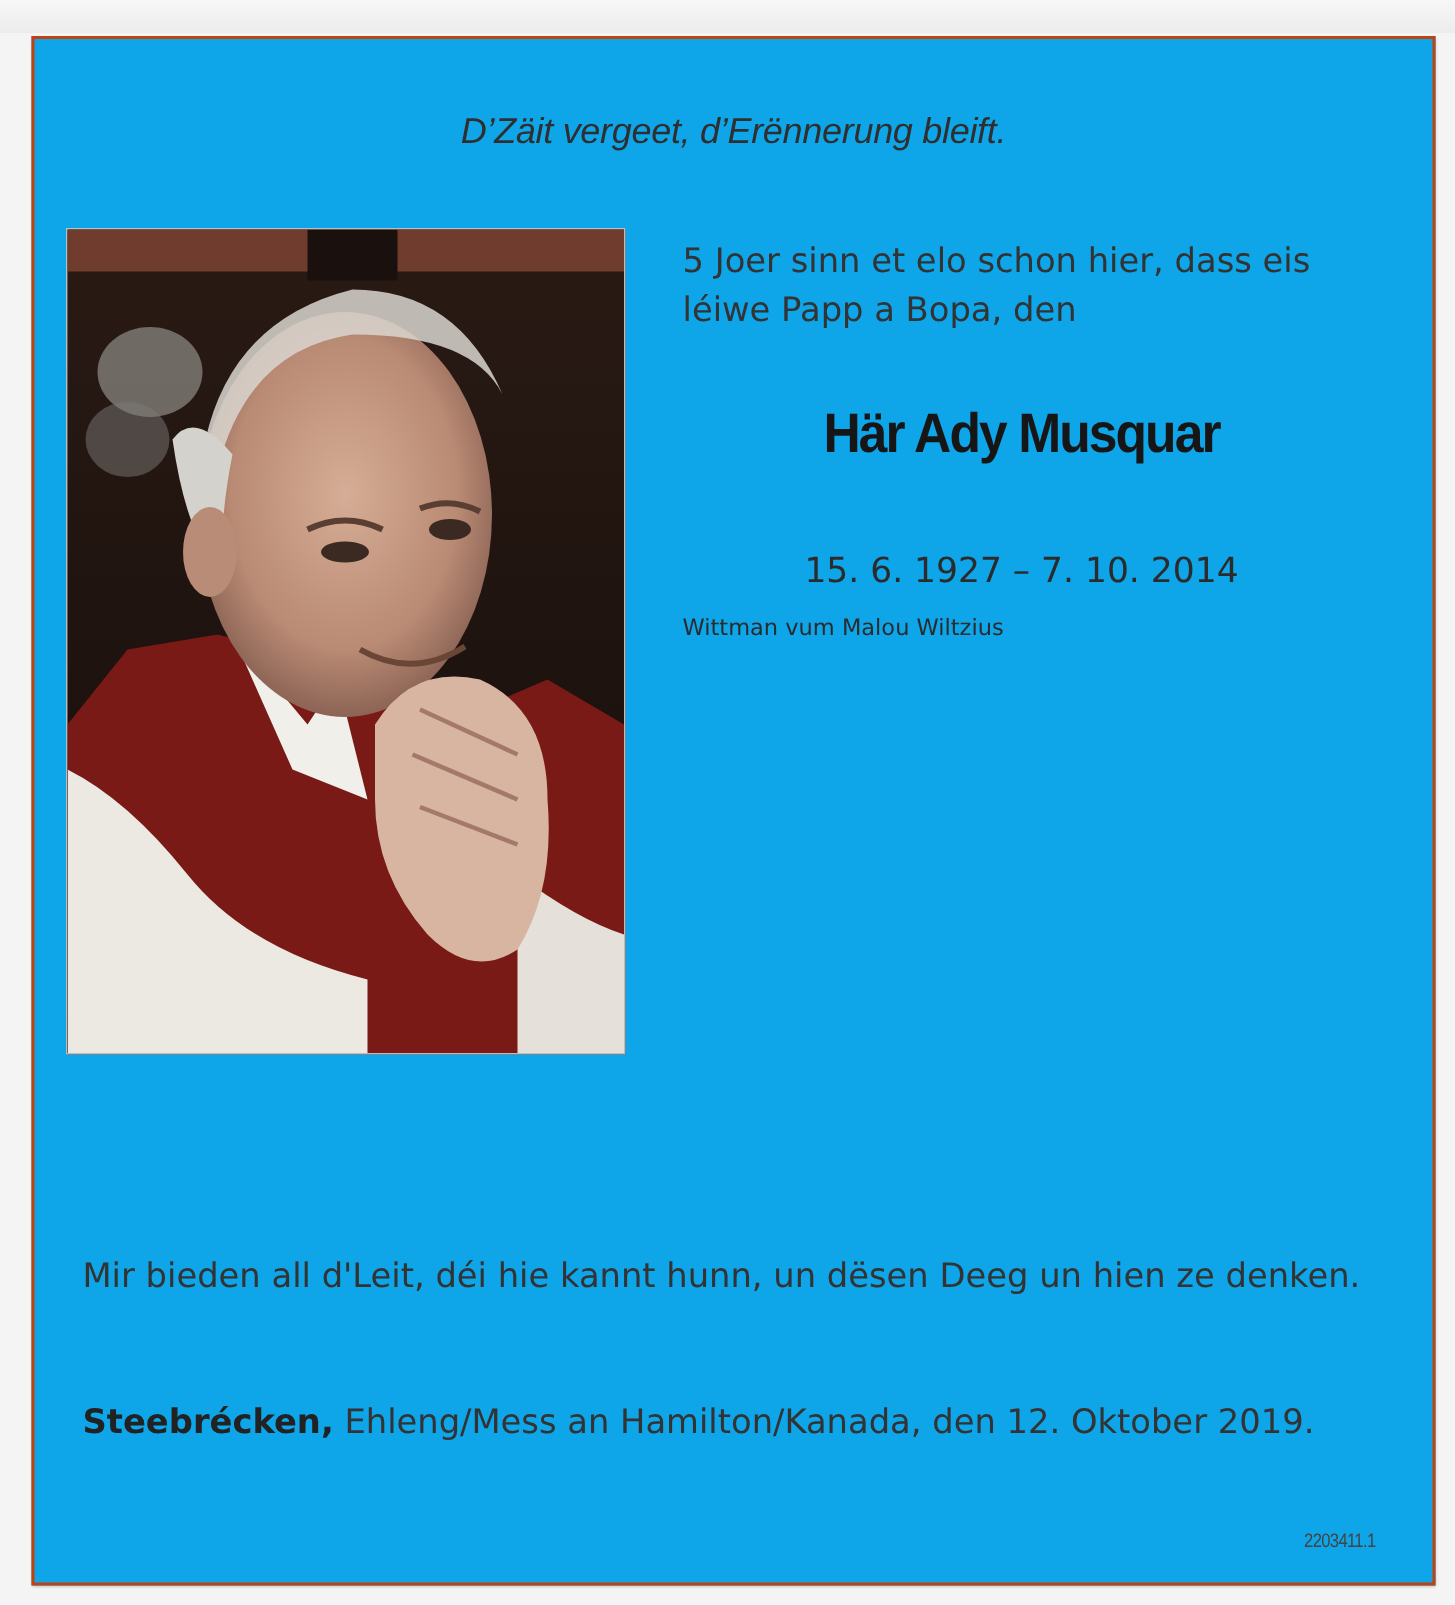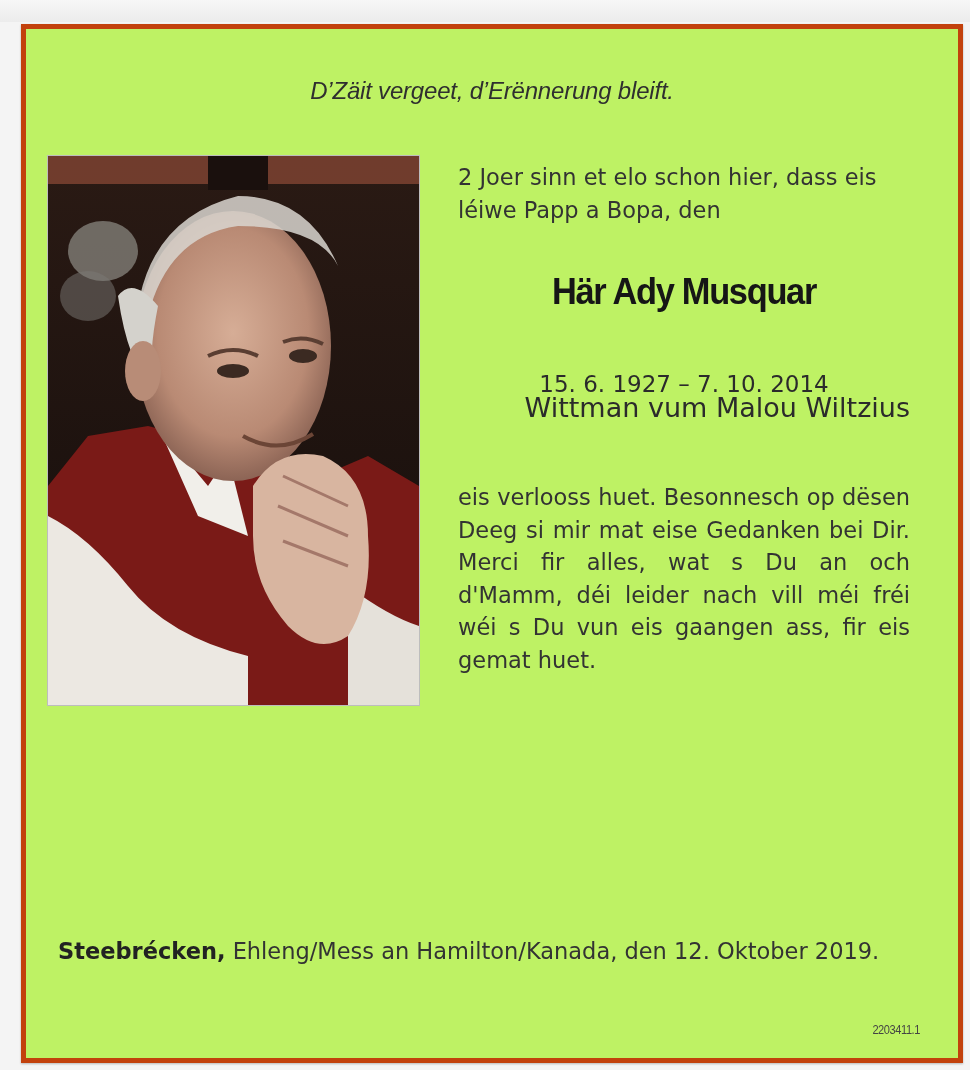--- a/index.html
+++ b/index.html
@@ -10,22 +10,22 @@
     font-family: "DejaVu Sans", sans-serif;
     color: #2e2e2e;
   }
   .topbar {
     position: absolute; left: 0; top: 0; width: 970px; height: 22px;
     background: linear-gradient(#f7f7f7, #ececec);
   }
   .card {
     position: absolute; left: 21px; top: 24px;
     width: 932px; height: 1029px;
-    background: #bef264;
-    border: 5px solid #c2410c;
+    background: #0ea5e9;
+    border: 2px solid #c2410c;
     box-shadow: 0 1px 2px rgba(0,0,0,0.25);
     text-decoration: underline;
   }
   .abs { position: absolute; }
   .motto {
     left: 0; top: 48px; width: 932px; text-align: center;
     font-family: "Liberation Sans", sans-serif;
     font-style: italic; font-size: 24px; color: #2f2f2f;
     letter-spacing: -0.2px;
   }
@@ -41,21 +41,21 @@
   .intro { top: 132px; }
   .name {
     top: 242px; left: 432px; width: 452px; text-align: center;
     font-family: "Liberation Sans", sans-serif; font-weight: bold;
     font-size: 37px; color: #161616; letter-spacing: -1.4px;
     transform: scaleX(0.93);
   }
   .dates {
     top: 330px; text-align: center; font-size: 23px; color: #2b2b2b; margin-top: 12px;
   }
-  .widow { top: 363px; text-align: right; font-size: 27px; color: #2b2b2b; }
+  .widow { top: 383px; text-align: left; font-size: 15px; color: #2b2b2b; }
   .body1 { top: 452px; text-align: justify; text-align-last: left; }
   .body2 { top: 718px; }
   .full { left: 32px; width: 858px; }
   .request { top: 809px; text-align: justify; text-align-last: left; }
   .signoff { top: 906px; text-align: justify; text-align-last: left; }
   .signoff b { font-weight: bold; color: #222; }
   .ref {
     right: 38px; top: 993px; font-family: "Liberation Sans", sans-serif;
     font-size: 13px; color: #444; transform: scaleX(0.85); transform-origin: right;
     letter-spacing: -0.5px;
@@ -104,31 +104,31 @@
       <path d="M160 200 Q185 188 210 200" stroke="#5a3e32" stroke-width="4" fill="none"></path>
       <path d="M235 186 Q255 178 275 188" stroke="#5a3e32" stroke-width="4" fill="none"></path>
 
       <path d="M195 280 Q230 300 265 278" stroke="#6b4536" stroke-width="4" fill="none"></path>
 
       <path d="M205 330 Q230 290 275 300 Q320 320 320 380 Q325 440 300 480 Q270 500 240 470 Q205 430 205 380 Z" fill="#d8b5a0"></path>
       <path d="M235 320 L300 350 M230 350 L300 380 M235 385 L300 410" stroke="#a4786a" stroke-width="3" fill="none"></path>
     </svg>
   </div>
 
-  <div class="abs rcol txt intro">2 Joer sinn et elo schon hier, dass eis léiwe Papp a Bopa, den</div>
+  <div class="abs rcol txt intro">5 Joer sinn et elo schon hier, dass eis léiwe Papp a Bopa, den</div>
 
   <div class="abs name">Här Ady Musquar</div>
 
   <div class="abs rcol dates">15. 6. 1927 – 7. 10. 2014</div>
 
   <div class="abs rcol widow">Wittman vum Malou Wiltzius</div>
 
-  <div class="abs rcol txt body1">eis verlooss huet. Besonnesch op dësen Deeg si mir mat eise Gedanken bei Dir. Merci fir alles, wat s Du an och d'Mamm, déi leider nach vill méi fréi wéi s Du vun eis gaangen ass, fir eis gemat huet.</div>
 
 
+  <div class="abs full txt request">Mir bieden all d'Leit, déi hie kannt hunn, un dësen Deeg un hien ze denken.</div>
 
   <div class="abs full txt signoff">
     <b>Steebrécken,</b>
     <span>Ehleng/Mess an Hamilton/Kanada, den 12. Oktober 2019.</span>
   </div>
 
   <div class="abs ref">2203411.1</div>
 </div>
 
 </body></html>

